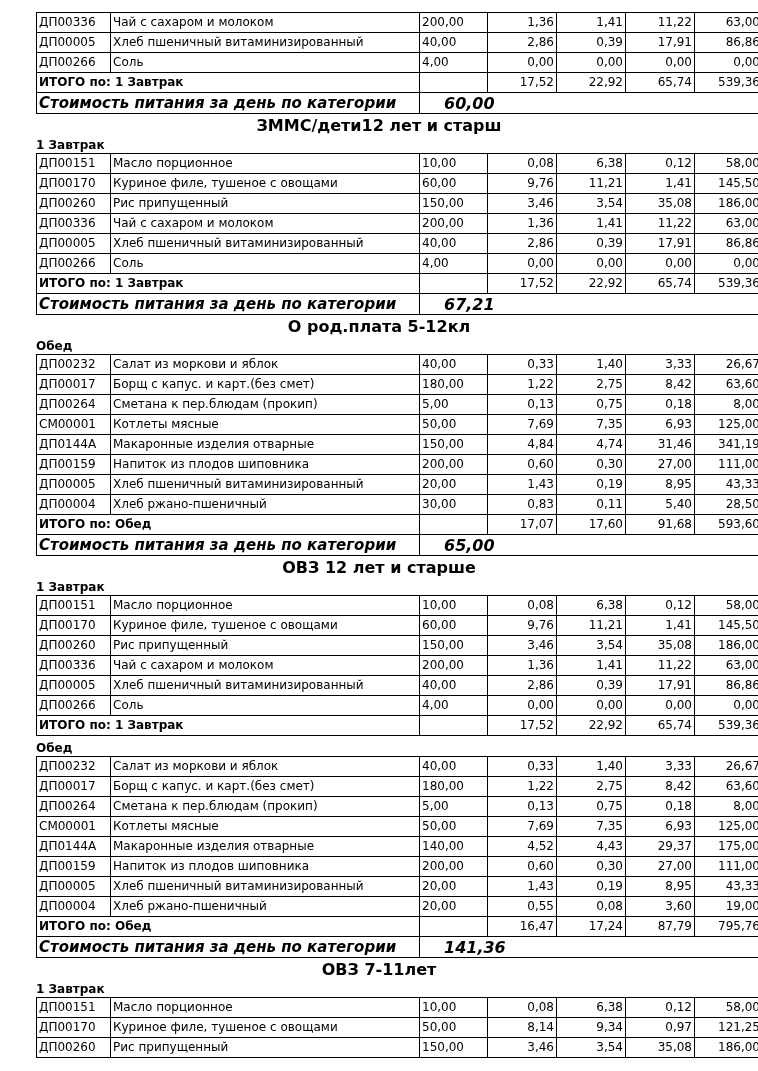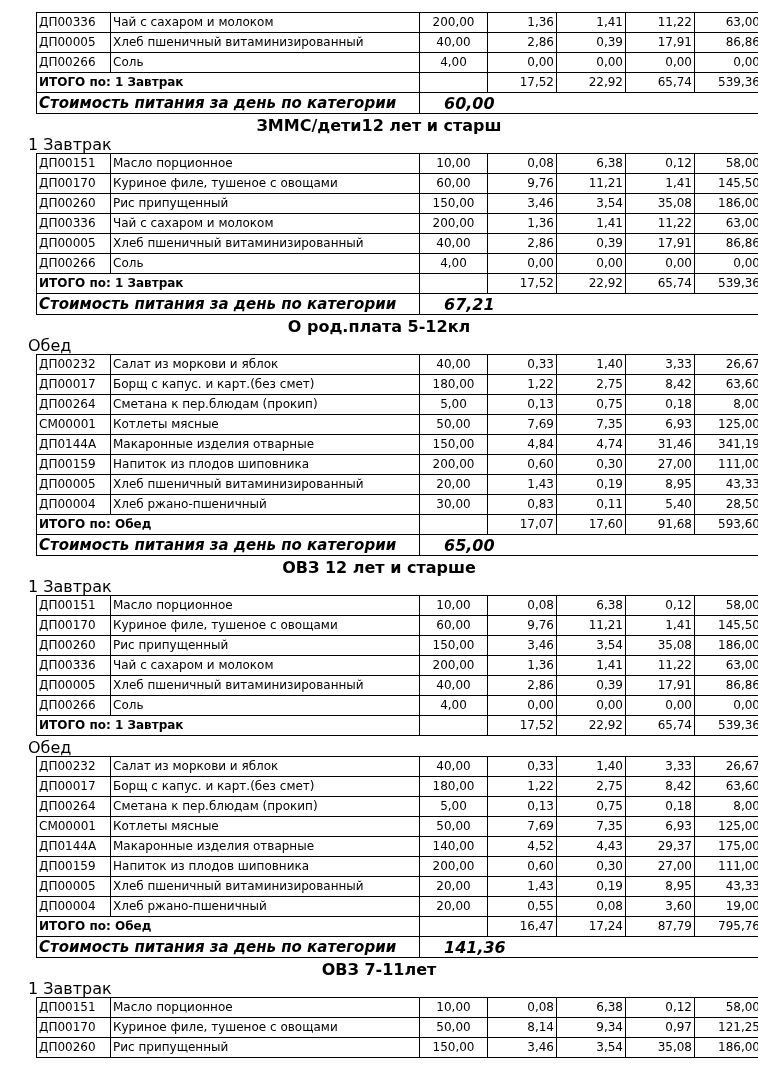--- a/index.html
+++ b/index.html
@@ -1,29 +1,29 @@
 <!DOCTYPE html>
 <html><head>
 <meta charset="utf-8">
 <style>
   html, body { margin: 0; padding: 0; background: #ffffff; }
   body { width: 758px; height: 1071px; position: relative; overflow: hidden;
          font-family: "DejaVu Sans", sans-serif; color: #000; }
   #doc { position: absolute; left: 0; top: 0; width: 758px; }
   .cat-title { position: absolute; left: 0; width: 758px; text-align: center;
                font-weight: bold; font-size: 16px; height: 20px; line-height: 20px; }
-  .meal-title { position: absolute; left: 28px; font-weight: normal; font-size: 16px;
+  .meal-title { position: absolute; left: 36px; font-weight: bold; font-size: 12px;
                 height: 20px; line-height: 20px; }
   table.menu { position: absolute; left: 20px; width: 721px; border-collapse: collapse;
                table-layout: fixed; font-size: 12px; margin-left: 16px; }
   table.menu td { border: 1px solid #000; height: 19px; padding: 0 2px; line-height: 19px;
                   white-space: nowrap; overflow: hidden; }
   td.c-code { width: 69px; }
   td.c-name { width: 304px; }
-  td.c-w { width: 63px; text-align: center; }
+  td.c-w { width: 63px; }
   td.c-n { width: 64px; text-align: right; }
   td.c-n5 { width: 63px; text-align: right; }
   tr.total td { font-weight: bold; }
   tr.total td.c-n, tr.total td.c-n5 { font-weight: normal; }
   tr.cost td { font-weight: bold; font-size: 15px; height: 20px; font-style: italic; }
   tr.cost td.cost-val { font-size: 16px; padding-left: 24px; }
 </style>
 </head>
 <body>
 

